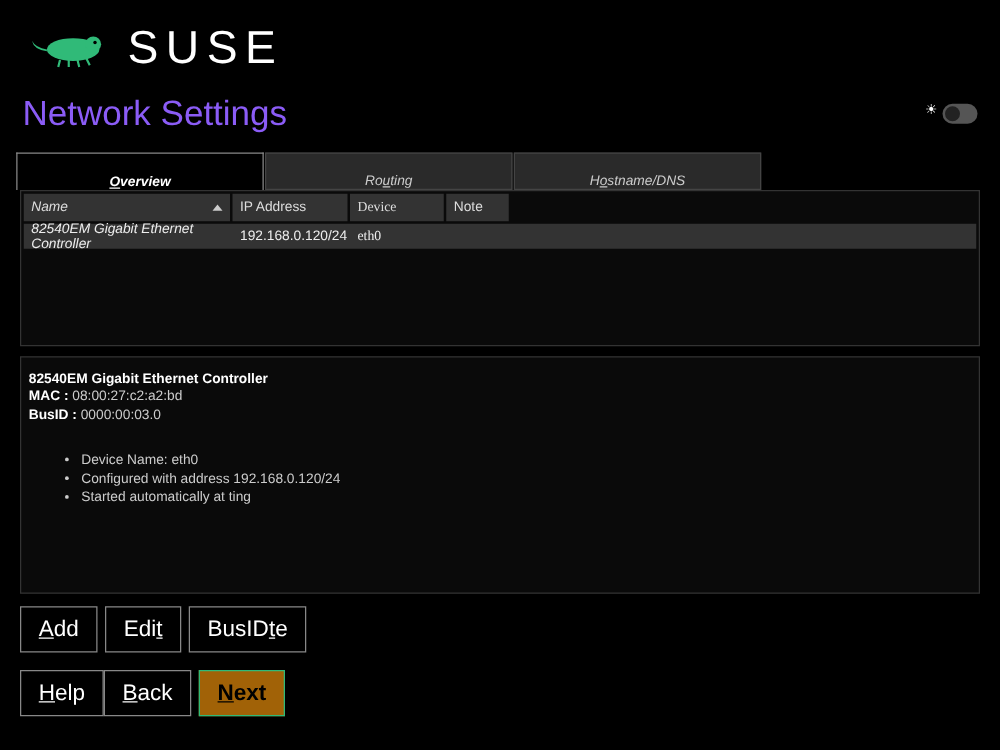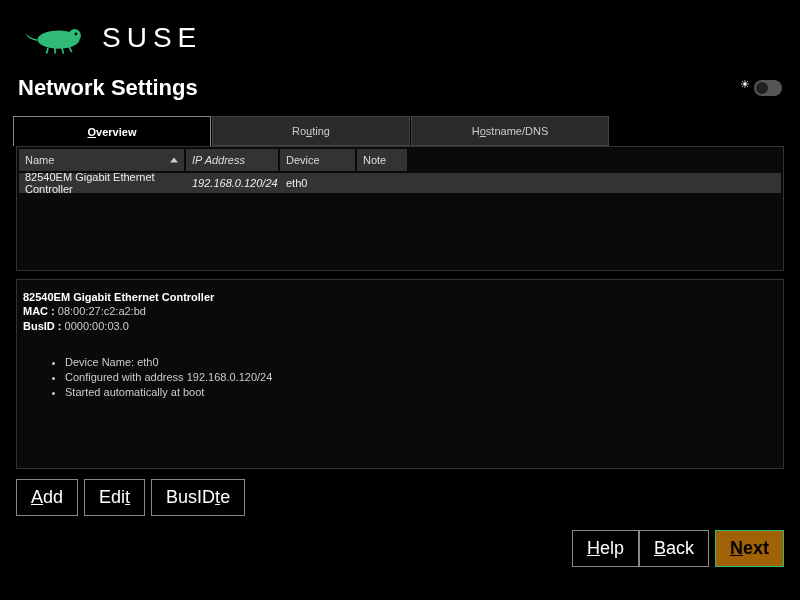--- a/index.html
+++ b/index.html
@@ -21,35 +21,35 @@
     .logo-wrap {
       display: flex;
       align-items: center;
       gap: 12px;
     }
     .chameleon-logo {
       width: 70px;
       height: 35px;
     }
     .suse-text {
-      font-size: 28px;
+      font-size: 37px;
       font-weight: 300;
       letter-spacing: 6px;
       color: #fff;
     }
     .title-row {
       display: flex;
       align-items: center;
       justify-content: space-between;
       padding: 0 18px 15px 18px;
     }
     .page-title {
-      font-size: 22px;
-      font-weight: 700;
-      color: #ffffff;
+      font-size: 28px;
+      font-weight: 400;
+      color: #8b5cf6;
     }
     .theme-toggle {
       width: 28px;
       height: 16px;
       background: #555;
       border-radius: 8px;
       position: relative;
     }
     .theme-toggle::before {
       content: "☀";
@@ -73,25 +73,26 @@
       padding: 0 13px;
       gap: 1px;
     }
     .tab {
       flex: 1;
       max-width: 198px;
       height: 30px;
       background: #2a2a2a;
       border: 1px solid #444;
       display: flex;
-      align-items: center;
+      align-items: flex-end;
       justify-content: center;
       font-size: 11px;
       color: #ccc;
       cursor: pointer;
+      font-style: italic;
     }
     .tab.active {
       background: #000;
       border: 1px solid #888;
       border-bottom: none;
       font-weight: bold;
       color: #fff;
     }
     .tab .ul { text-decoration: underline; }
     .content {
@@ -121,23 +122,23 @@
     .th.sorted::after {
       content: "";
       position: absolute;
       right: 6px;
       top: 50%;
       transform: translateY(-50%);
       border-left: 4px solid transparent;
       border-right: 4px solid transparent;
       border-bottom: 5px solid #ccc;
     }
-    .col-name { width: 165px; }
-    .col-ip { width: 92px; font-style: italic; }
-    .col-dev { width: 75px; }
+    .col-name { width: 165px; font-style: italic; }
+    .col-ip { width: 92px; }
+    .col-dev { width: 75px; font-family: Liberation Serif, serif; }
     .col-note { width: 50px; }
     .table-row {
       display: flex;
       height: 20px;
       background: #333;
       margin: 0 2px;
       gap: 2px;
     }
     .td {
       display: flex;
@@ -161,21 +162,21 @@
       margin: 22px 0 0 42px;
     }
     .detail-list li { margin-bottom: 1px; }
     .buttons-row {
       display: flex;
       gap: 6px;
       padding: 10px 16px 0 16px;
     }
     .footer {
       display: flex;
-      justify-content: flex-end;
+      justify-content: flex-start;
       padding: 14px 16px 0 16px;
     }
     .footer-right { display: flex; gap: 6px; }
     .btn {
       border: 1px solid #888;
       background: transparent;
       color: #fff;
       font-size: 18px;
       padding: 7px 14px;
       min-width: 52px;
@@ -245,21 +246,21 @@
     <div><b>82540EM Gigabit Ethernet Controller</b></div>
     <div>
       <b>MAC : </b><span>08:00:27:c2:a2:bd</span>
     </div>
     <div>
       <b>BusID : </b><span>0000:00:03.0</span>
     </div>
     <ul class="detail-list">
       <li>Device Name: eth0</li>
       <li>Configured with address 192.168.0.120/24</li>
-      <li>Started automatically at boot</li>
+      <li>Started automatically at ting</li>
     </ul>
   </div>
 </div>
 
 <div class="buttons-row">
   <div class="btn">
     <span class="ul">A</span><span>dd</span>
   </div>
   <div class="btn">
     <span>Edi</span><span class="ul">t</span><span></span>

